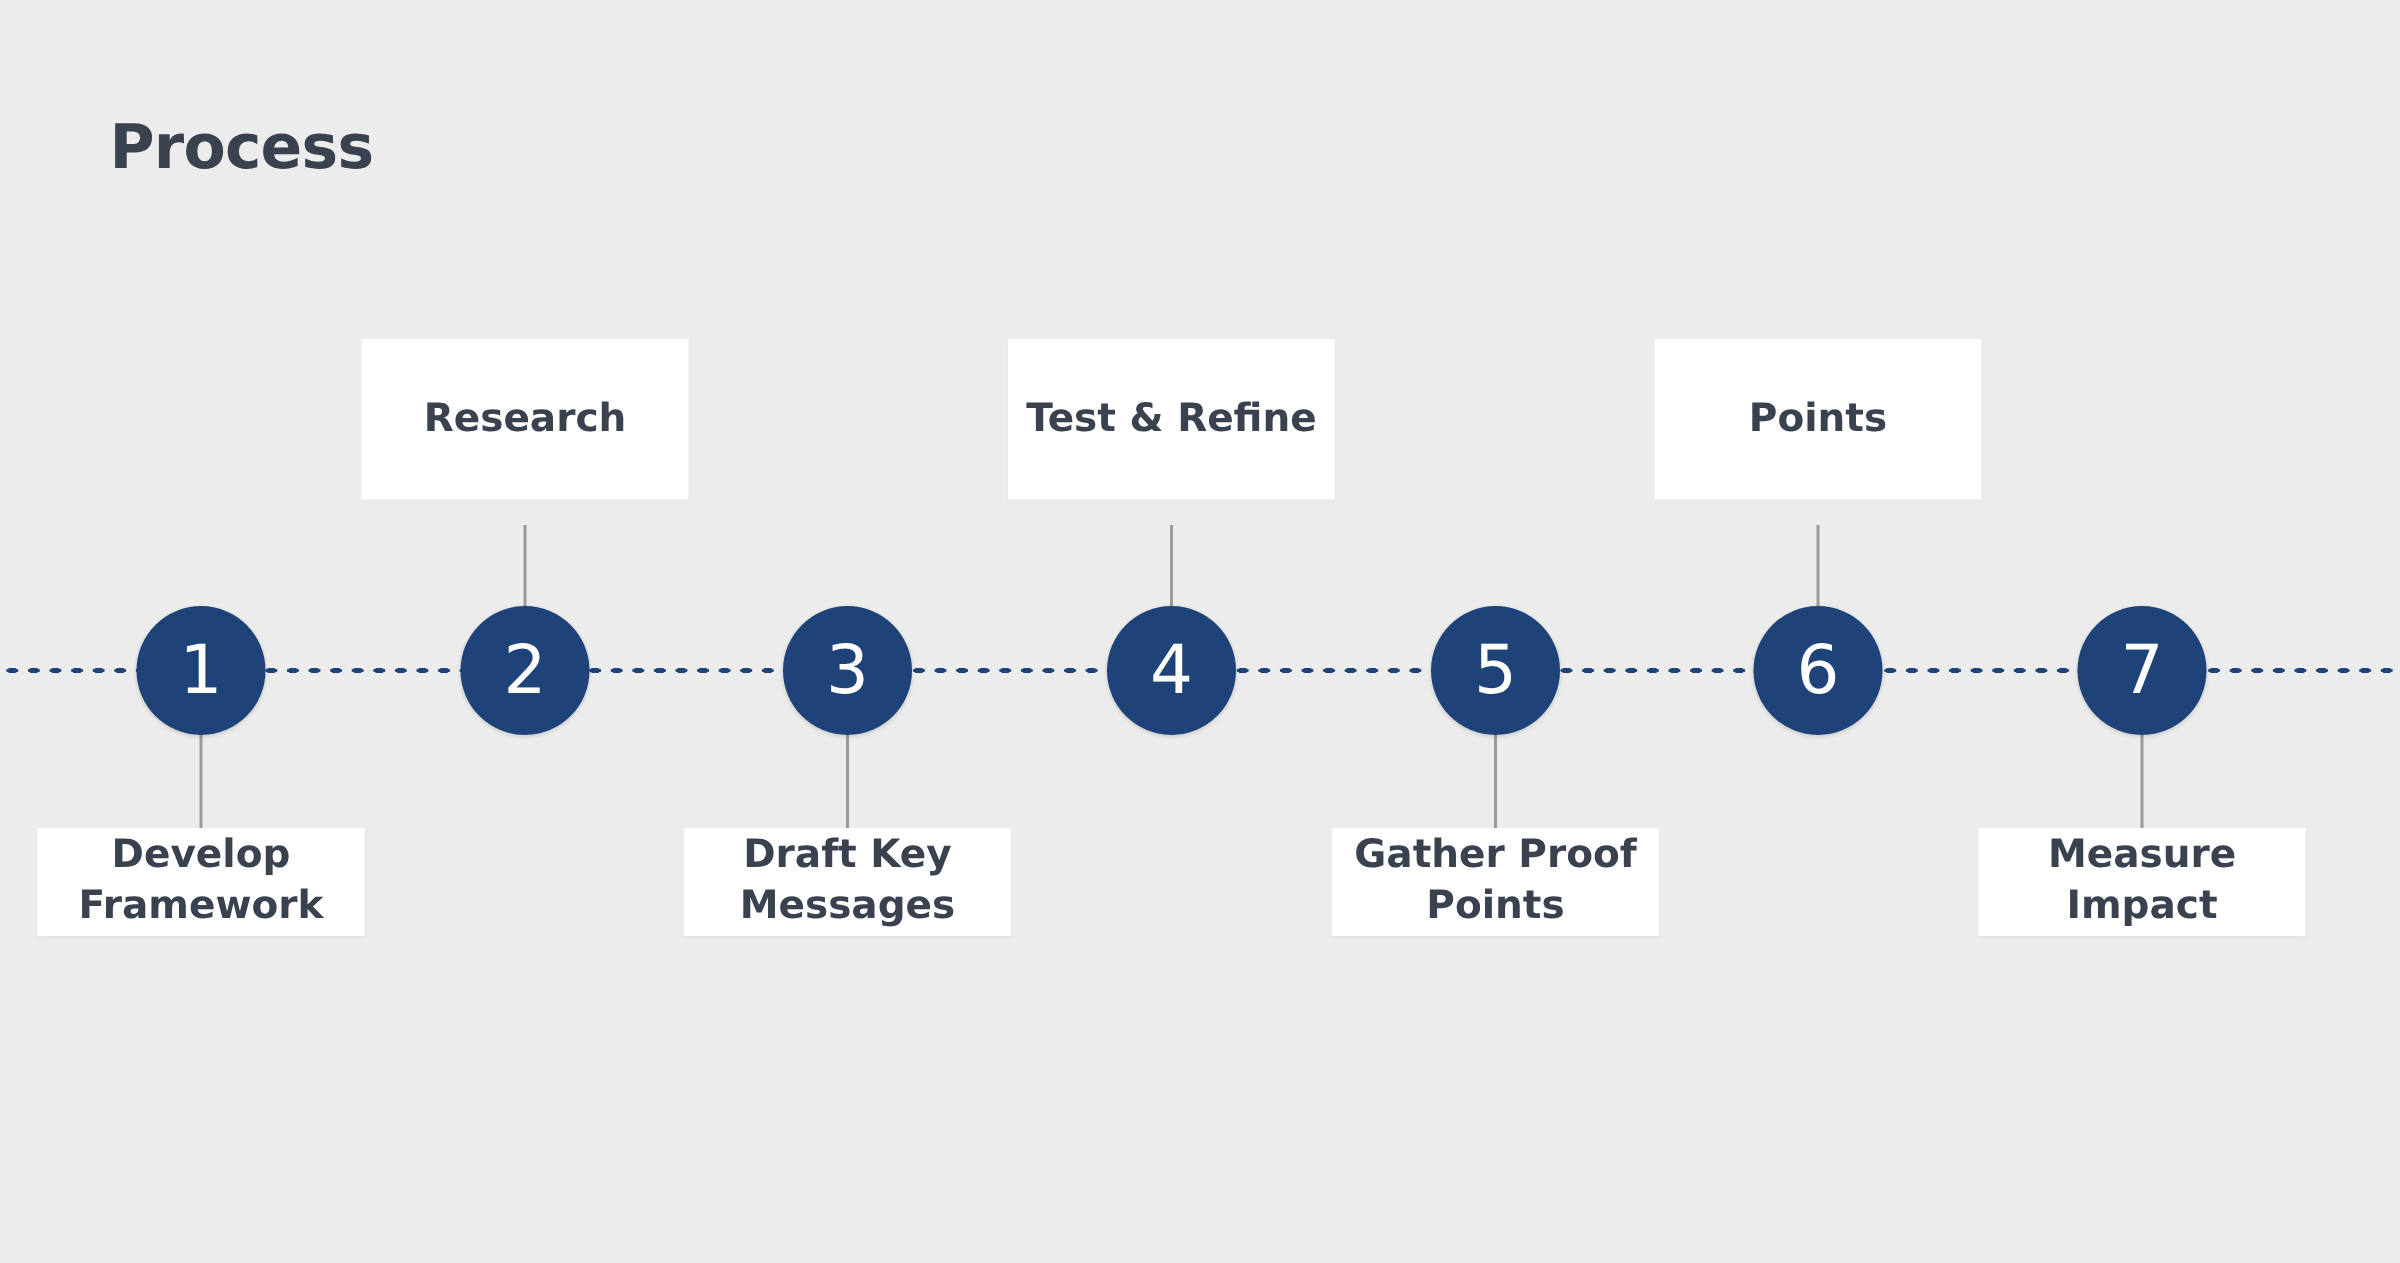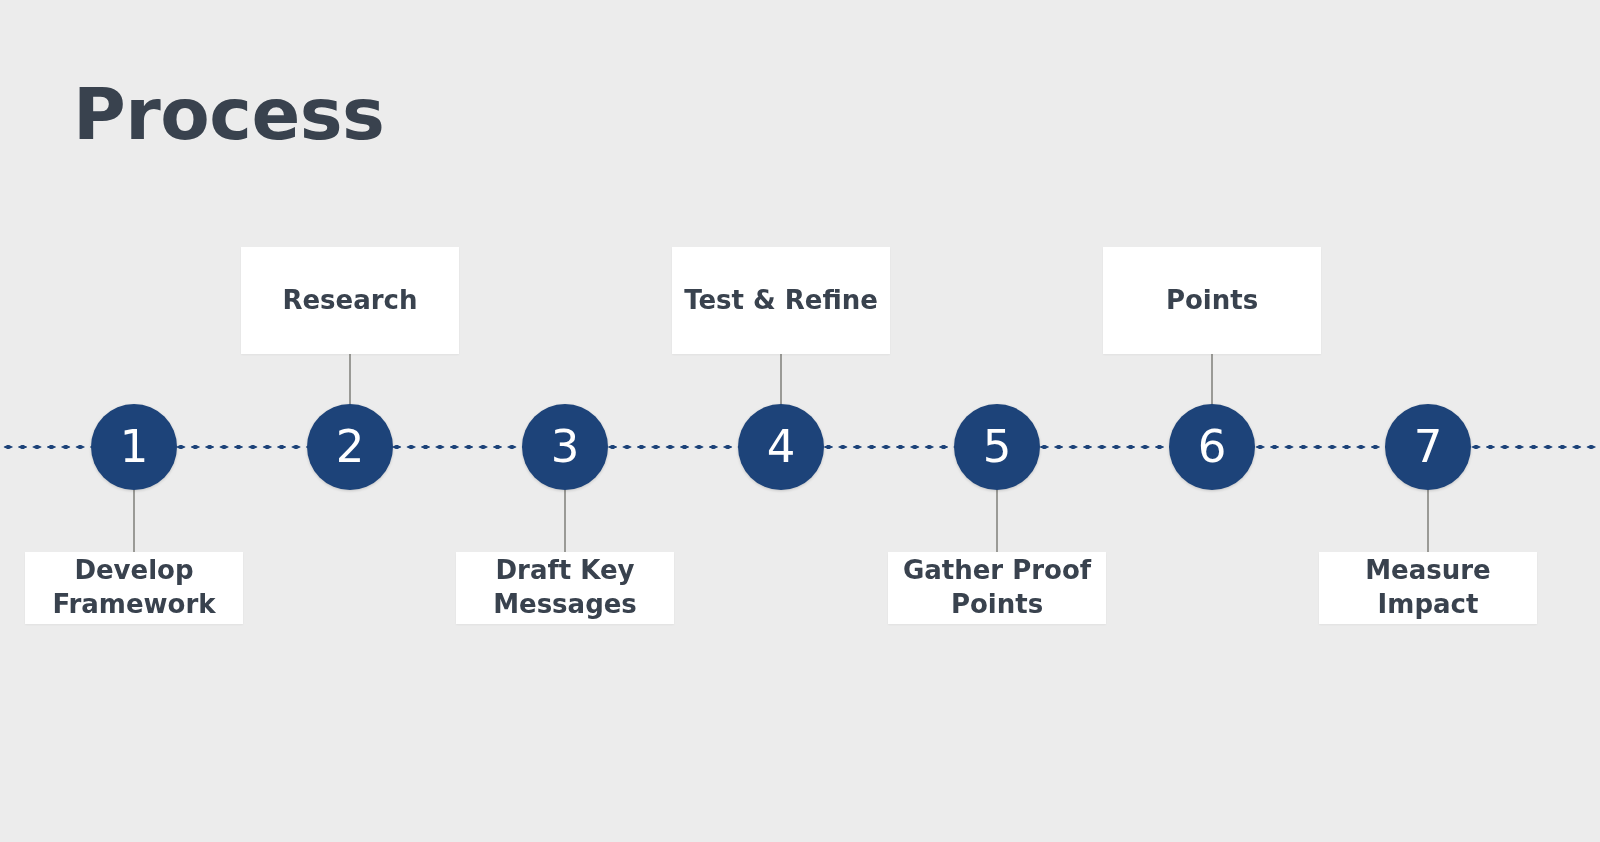--- a/index.html
+++ b/index.html
@@ -19,21 +19,21 @@
     left: 0; top: 0;
     width: 1600px;
     height: 842px;
     background: #ececec;
   }
   
   #page-title {
     position: absolute;
     left: 73px;
     top: 78px;
-    font-size: 72px;
+    font-size: 41px;
     font-weight: 700;
     color: #39424e;
     letter-spacing: -0.5px;
     line-height: 1.0;
     white-space: nowrap;
   }
   
   #timeline-axis {
     position: absolute;
     left: 0;
@@ -91,21 +91,21 @@
     position: absolute;
     background: #ffffff;
     box-sizing: border-box;
     display: flex;
     align-items: center;
     justify-content: center;
     text-align: center;
     box-shadow: 0 1px 2px rgba(0,0,0,0.05);
   }
   .label-box.up {
-    top: 247px;
+    top: 226px;
     height: 107px;
     left: -109px;
     width: 218px;
   }
   .label-box.down {
     top: 552px;
     height: 72px;
     left: -109px;
     width: 218px;
   }

